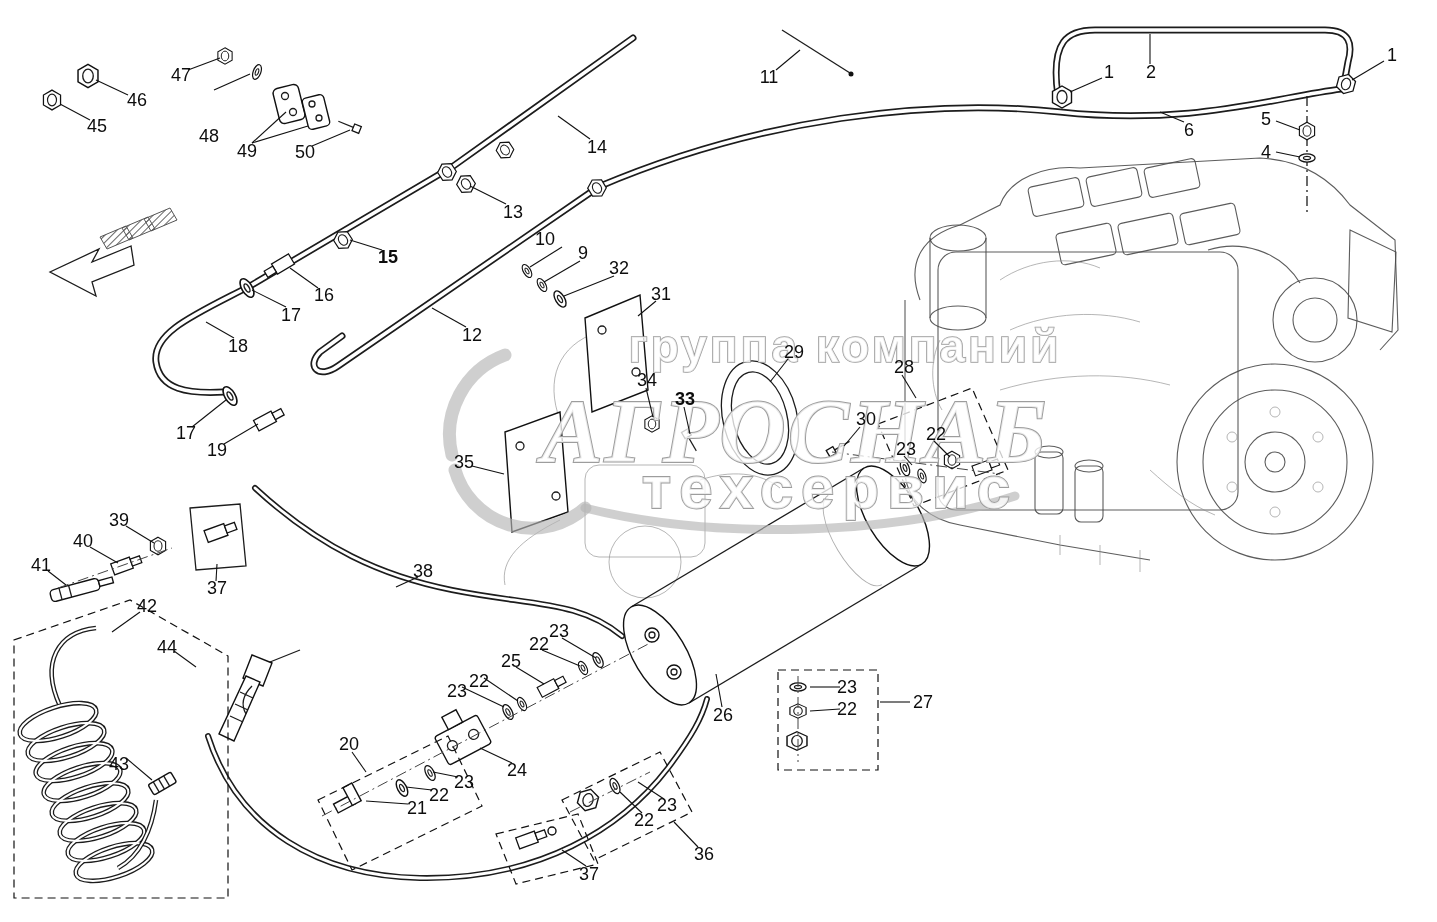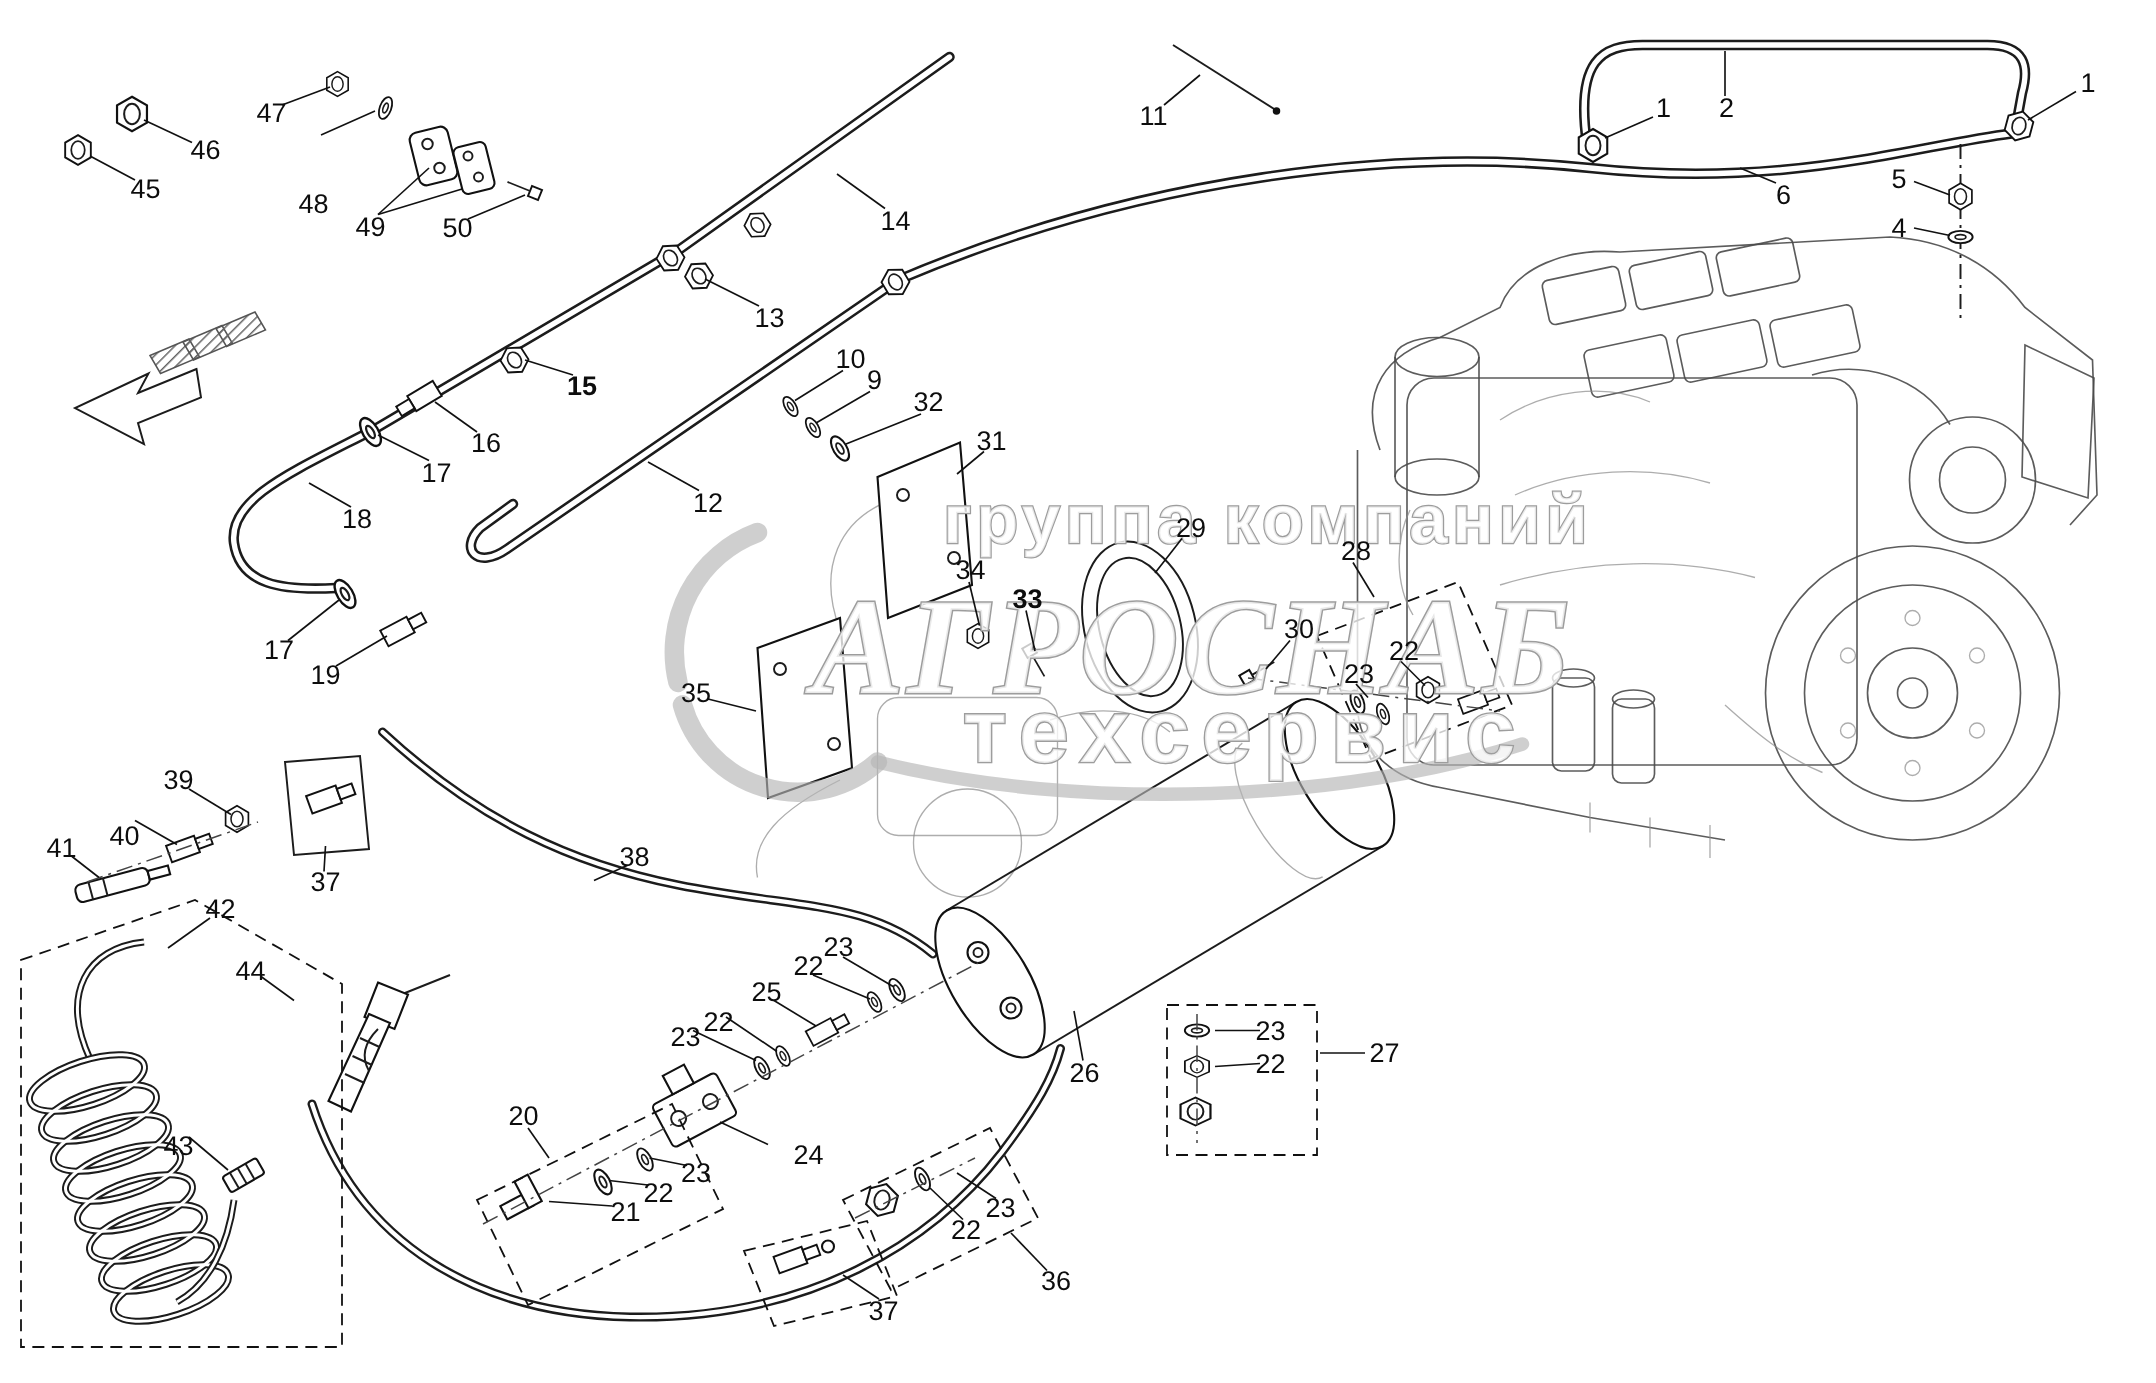--- a/index.html
+++ b/index.html
@@ -396,21 +396,21 @@
       <div class="part-label" style="left: 209px; top: 98px; margin-top: 38px;">48</div>
       <div class="part-label" style="left: 247px; top: 151px;">49</div>
       <div class="part-label" style="left: 305px; top: 152px;">50</div>
       <div class="part-label" style="left: 597px; top: 147px;">14</div>
       <div class="part-label" style="left: 513px; top: 212px;">13</div>
       <div class="part-label" style="left: 388px; top: 257px; font-weight: bold;">15</div>
       <div class="part-label" style="left: 324px; top: 295px;">16</div>
       <div class="part-label" style="left: 291px; top: 315px;">17</div>
       <div class="part-label" style="left: 238px; top: 346px;">18</div>
       <div class="part-label" style="left: 472px; top: 335px;">12</div>
-      <div class="part-label" style="left: 567px; top: 239px; text-align: right;">10</div>
+      <div class="part-label" style="left: 545px; top: 239px; text-align: right;">10</div>
       <div class="part-label" style="left: 583px; top: 253px;">9</div>
       <div class="part-label" style="left: 619px; top: 268px;">32</div>
       <div class="part-label" style="left: 661px; top: 294px;">31</div>
       <div class="part-label" style="left: 769px; top: 77px;">11</div>
       <div class="part-label" style="left: 1109px; top: 72px;">1</div>
       <div class="part-label" style="left: 1151px; top: 72px;">2</div>
       <div class="part-label" style="left: 1189px; top: 130px;">6</div>
       <div class="part-label" style="left: 1266px; top: 119px;">5</div>
       <div class="part-label" style="left: 1266px; top: 152px;">4</div>
       <div class="part-label" style="left: 1392px; top: 55px;">1</div>
@@ -418,37 +418,37 @@
       <div class="part-label" style="left: 647px; top: 380px;">34</div>
       <div class="part-label" style="left: 685px; top: 399px; font-weight: bold;">33</div>
       <div class="part-label" style="left: 904px; top: 367px;">28</div>
       <div class="part-label" style="left: 866px; top: 419px;">30</div>
       <div class="part-label" style="left: 936px; top: 434px;">22</div>
       <div class="part-label" style="left: 906px; top: 449px;">23</div>
       <div class="part-label" style="left: 464px; top: 462px;">35</div>
       <div class="part-label" style="left: 186px; top: 433px;">17</div>
       <div class="part-label" style="left: 217px; top: 450px;">19</div>
       <div class="part-label" style="left: 119px; top: 520px;">39</div>
-      <div class="part-label" style="left: 83px; top: 541px; margin-top: 16px;">40</div>
+      <div class="part-label" style="left: 83px; top: 541px;">40</div>
       <div class="part-label" style="left: 41px; top: 565px;">41</div>
       <div class="part-label" style="left: 217px; top: 588px;">37</div>
       <div class="part-label" style="left: 147px; top: 606px;">42</div>
       <div class="part-label" style="left: 167px; top: 647px;">44</div>
       <div class="part-label" style="left: 119px; top: 764px;">43</div>
       <div class="part-label" style="left: 423px; top: 571px; text-align: right;">38</div>
       <div class="part-label" style="left: 349px; top: 744px;">20</div>
       <div class="part-label" style="left: 417px; top: 808px;">21</div>
       <div class="part-label" style="left: 439px; top: 795px;">22</div>
       <div class="part-label" style="left: 464px; top: 782px;">23</div>
       <div class="part-label" style="left: 457px; top: 691px;">23</div>
       <div class="part-label" style="left: 479px; top: 681px;">22</div>
       <div class="part-label" style="left: 511px; top: 661px;">25</div>
       <div class="part-label" style="left: 539px; top: 644px;">22</div>
       <div class="part-label" style="left: 559px; top: 631px;">23</div>
-      <div class="part-label" style="left: 539px; top: 770px;">24</div>
+      <div class="part-label" style="left: 517px; top: 770px;">24</div>
       <div class="part-label" style="left: 723px; top: 715px;">26</div>
       <div class="part-label" style="left: 847px; top: 687px;">23</div>
       <div class="part-label" style="left: 847px; top: 709px;">22</div>
       <div class="part-label" style="left: 923px; top: 702px; text-align: right;">27</div>
       <div class="part-label" style="left: 644px; top: 820px;">22</div>
       <div class="part-label" style="left: 667px; top: 805px;">23</div>
       <div class="part-label" style="left: 704px; top: 854px;">36</div>
       <div class="part-label" style="left: 589px; top: 874px;">37</div>
     </div>
 

